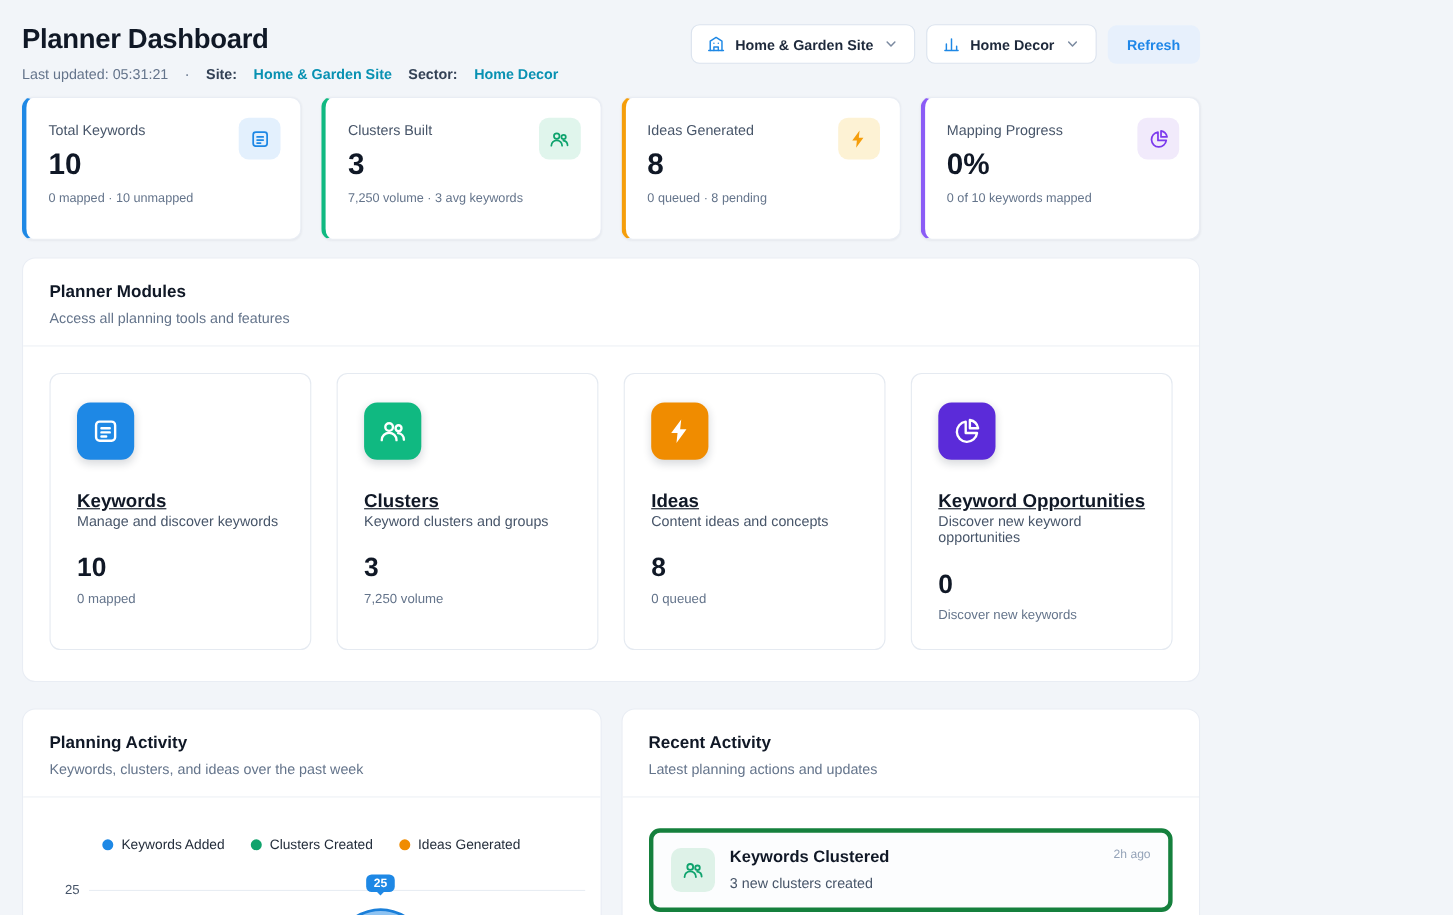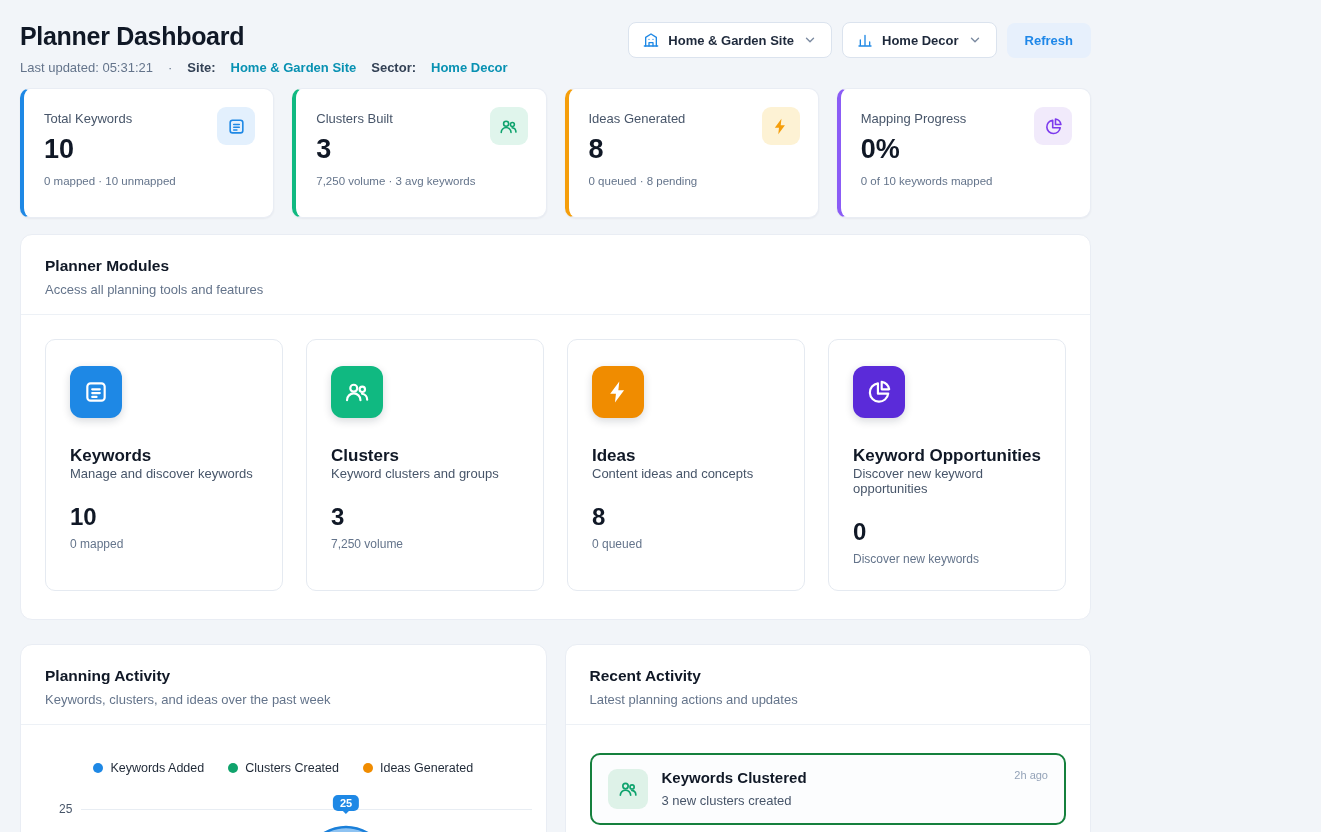--- a/index.html
+++ b/index.html
@@ -65,21 +65,21 @@
   .module-icon {
     width:52px; height:52px; border-radius:12px; color:#fff;
     display:flex; align-items:center; justify-content:center;
     box-shadow:0 3px 8px rgba(15,23,42,.16);
   }
   .module-icon svg { width:26px; height:26px; }
   .mi-blue   { background:#1e88e5; }
   .mi-green  { background:#10b981; }
   .mi-orange { background:#f08c00; }
   .mi-purple { background:#5b2bd9; }
-  .module-title { font-size:17px; font-weight:700; margin-top:28px; color:#101826; }
+  .module-title { font-size:17px; font-weight:700; margin-top:28px; color:#101826;text-decoration:underline; }
   .module-desc { font-size:13px; color:#475569; }
   .module-value { font-size:24px; font-weight:700; margin-top:22px; color:#101826; }
   .module-sub { font-size:12px; color:#64748b; margin-top:6px; }
 
   
   .bottom { display:grid; grid-template-columns:1fr 1fr; gap:18px; padding:24px 20px 0; }
   .panel { background:#fff; border:1px solid #e9edf4; border-radius:12px; height:430px; overflow:hidden; }
 
   .legend { display:flex; justify-content:center; align-items:center; gap:24px; margin-top:36px; font-size:12.5px; color:#1f2937; }
   .legend-item { display:flex; align-items:center; gap:7px; }
@@ -96,21 +96,21 @@
     padding:2px 7px; border-radius:5px; z-index:2;
   }
   .pt-badge::after {
     content:""; position:absolute; left:50%; bottom:-7px; transform:translateX(-50%);
     border:4px solid transparent; border-top-color:#1e88e5;
   }
   .badge-1 { left:325px; top:-2px; }
   .badge-2 { left:616px; top:11px; }
 
   .activity-item {
-    margin:28px 24px 0; border:2px solid #15803d; background:#fcfdfe; border-radius:10px;
+    margin:28px 24px 0; border:4px solid #15803d; background:#fcfdfe; border-radius:10px;
     padding:14px 16px; display:flex; align-items:flex-start; gap:14px;
   }
   .ai-icon { width:40px; height:40px; border-radius:9px; background:#def2e8; color:#0ea36d;
     display:flex; align-items:center; justify-content:center; flex:0 0 auto; }
   .ai-icon svg { width:20px; height:20px; }
   .ai-body { flex:1; }
   .ai-title { font-size:15px; font-weight:700; color:#101826; }
   .ai-desc { font-size:13px; color:#475569; margin-top:7px; }
   .ai-time { font-size:11px; color:#94a3b8; margin-top:0; }
 </style>

